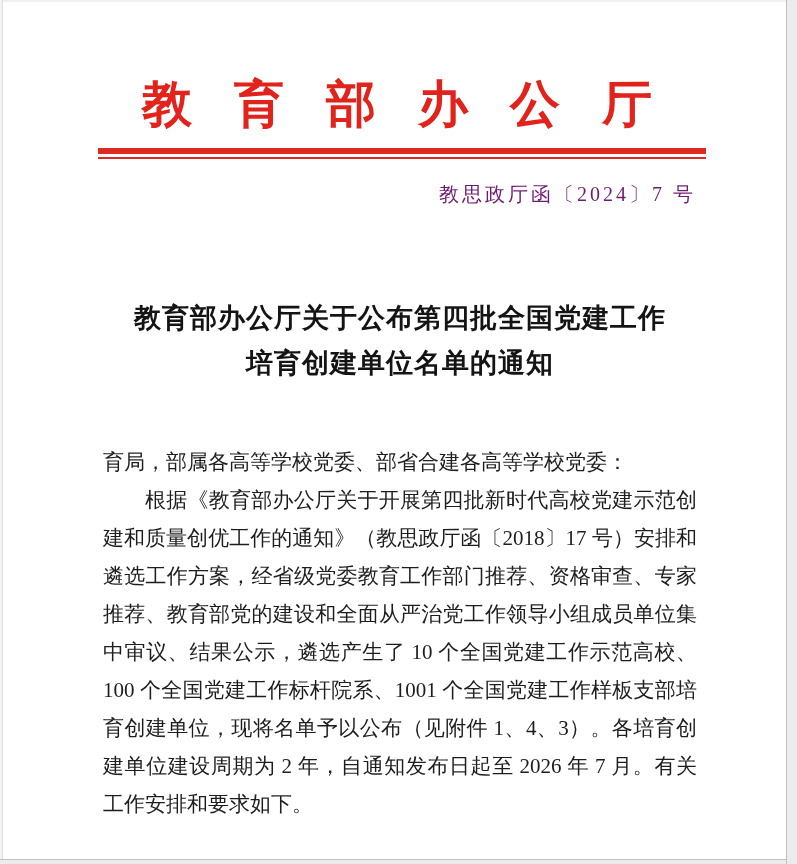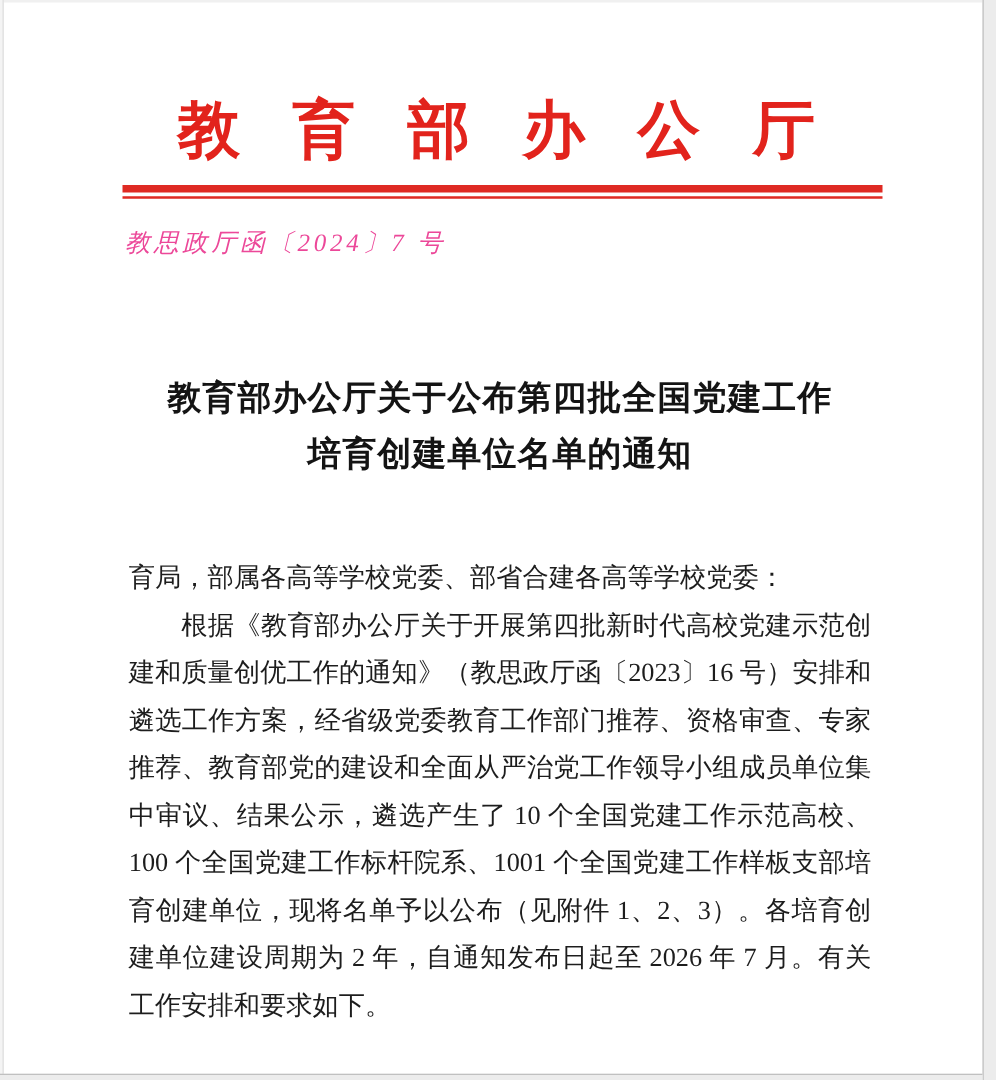--- a/index.html
+++ b/index.html
@@ -33,25 +33,25 @@
     font-weight: bold;
     color: #e2231c;
     white-space: nowrap;
     font-family: "Liberation Serif", "DejaVu Serif", serif;
   }
   .rule-thick { top: 148px; left: 98px; width: 608px; height: 6px; background: #df2a23; }
   .rule-thin  { top: 157px; left: 98px; width: 608px; height: 2px; background: #df2a23; }
 
   .doc-number {
     top: 181px; left: 100px; width: 596px;
+    text-align: right;
     font-size: 20px;
     letter-spacing: 3px;
-    color: #ec4899;
+    color: #701a75;
     white-space: nowrap;
-    font-style: italic;
   }
 
   .notice-title {
     top: 296px; left: 100px; width: 600px;
     text-align: center;
     font-size: 27px;
     line-height: 45px;
     font-weight: 700;
     letter-spacing: 1px;
     color: #141414;
@@ -82,21 +82,21 @@
 <div class="abs doc-number">教思政厅函〔2024〕7 号</div>
 
 <div class="abs notice-title">
   <div>教育部办公厅关于公布第四批全国党建工作</div>
   <div>培育创建单位名单的通知</div>
 </div>
 
 <div class="abs body-text">
     <div class="bline">育局，部属各高等学校党委、部省合建各高等学校党委：</div>
     <div class="bline just ind">根据《教育部办公厅关于开展第四批新时代高校党建示范创</div>
-    <div class="bline just">建和质量创优工作的通知》（教思政厅函〔2023〕16 号）安排和</div>
+    <div class="bline just">建和质量创优工作的通知》（教思政厅函〔2018〕17 号）安排和</div>
     <div class="bline just">遴选工作方案，经省级党委教育工作部门推荐、资格审查、专家</div>
     <div class="bline just">推荐、教育部党的建设和全面从严治党工作领导小组成员单位集</div>
     <div class="bline just">中审议、结果公示，遴选产生了 10 个全国党建工作示范高校、</div>
     <div class="bline just">100 个全国党建工作标杆院系、1001 个全国党建工作样板支部培</div>
-    <div class="bline just">育创建单位，现将名单予以公布（见附件 1、2、3）。各培育创</div>
+    <div class="bline just">育创建单位，现将名单予以公布（见附件 1、4、3）。各培育创</div>
     <div class="bline just">建单位建设周期为 2 年，自通知发布日起至 2026 年 7 月。有关</div>
     <div class="bline">工作安排和要求如下。</div>
   </div>
 
 </body></html>

